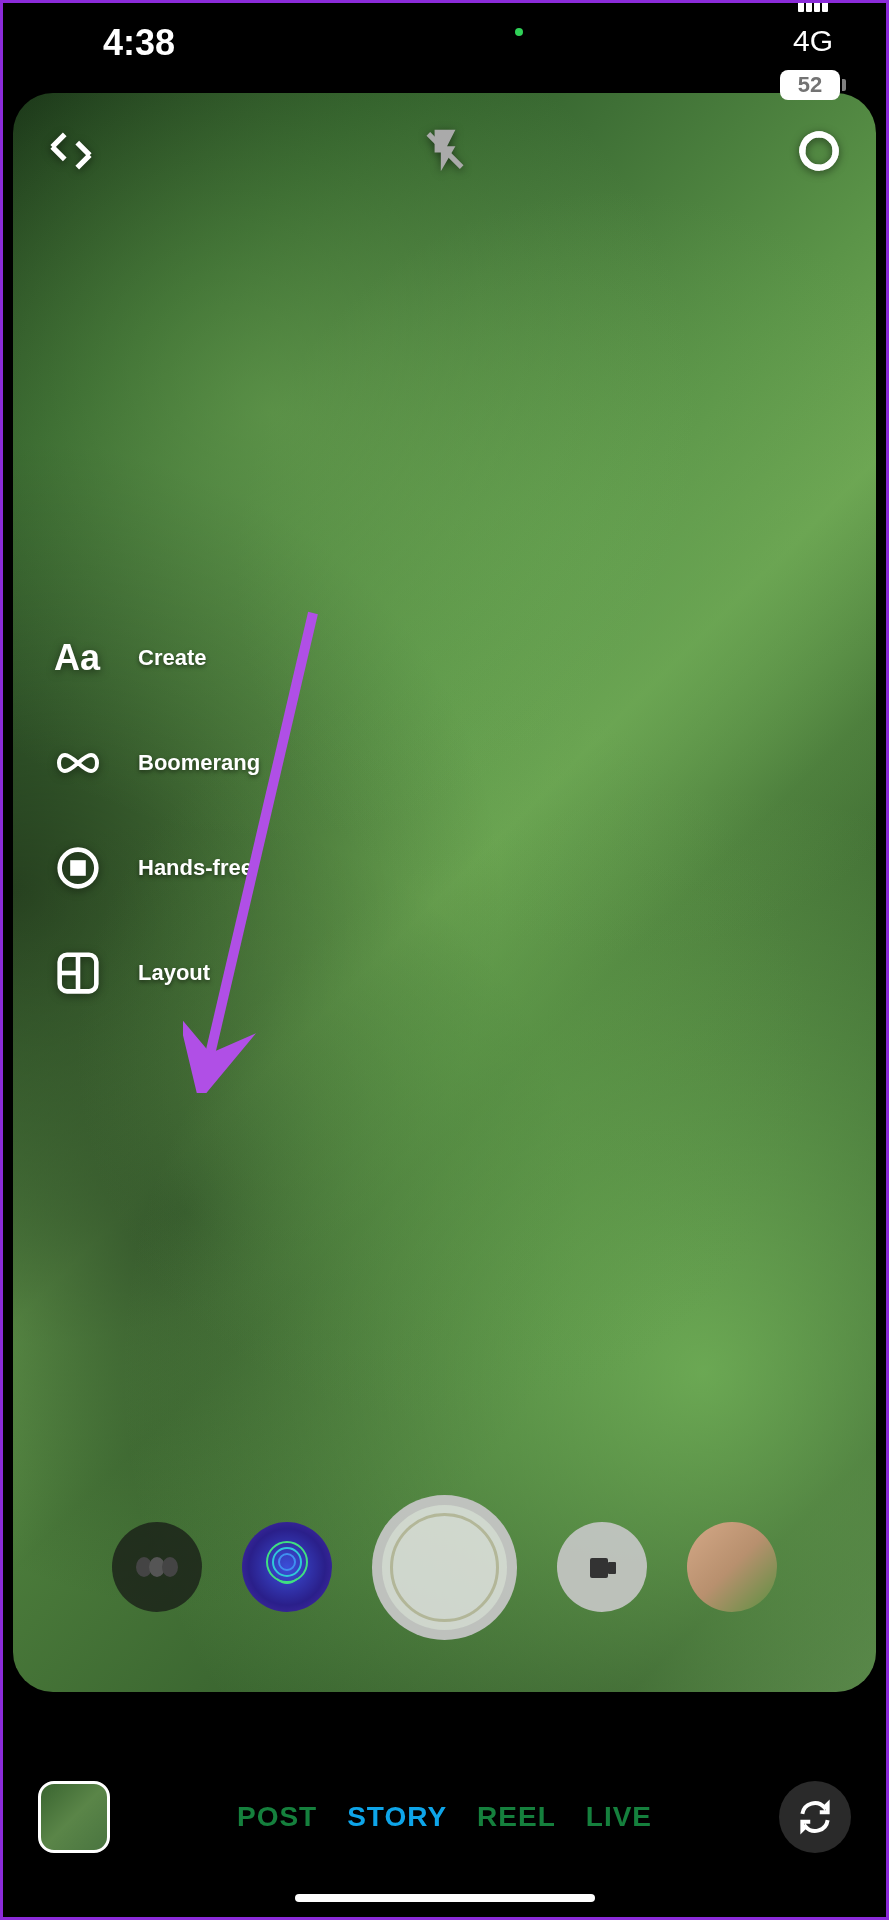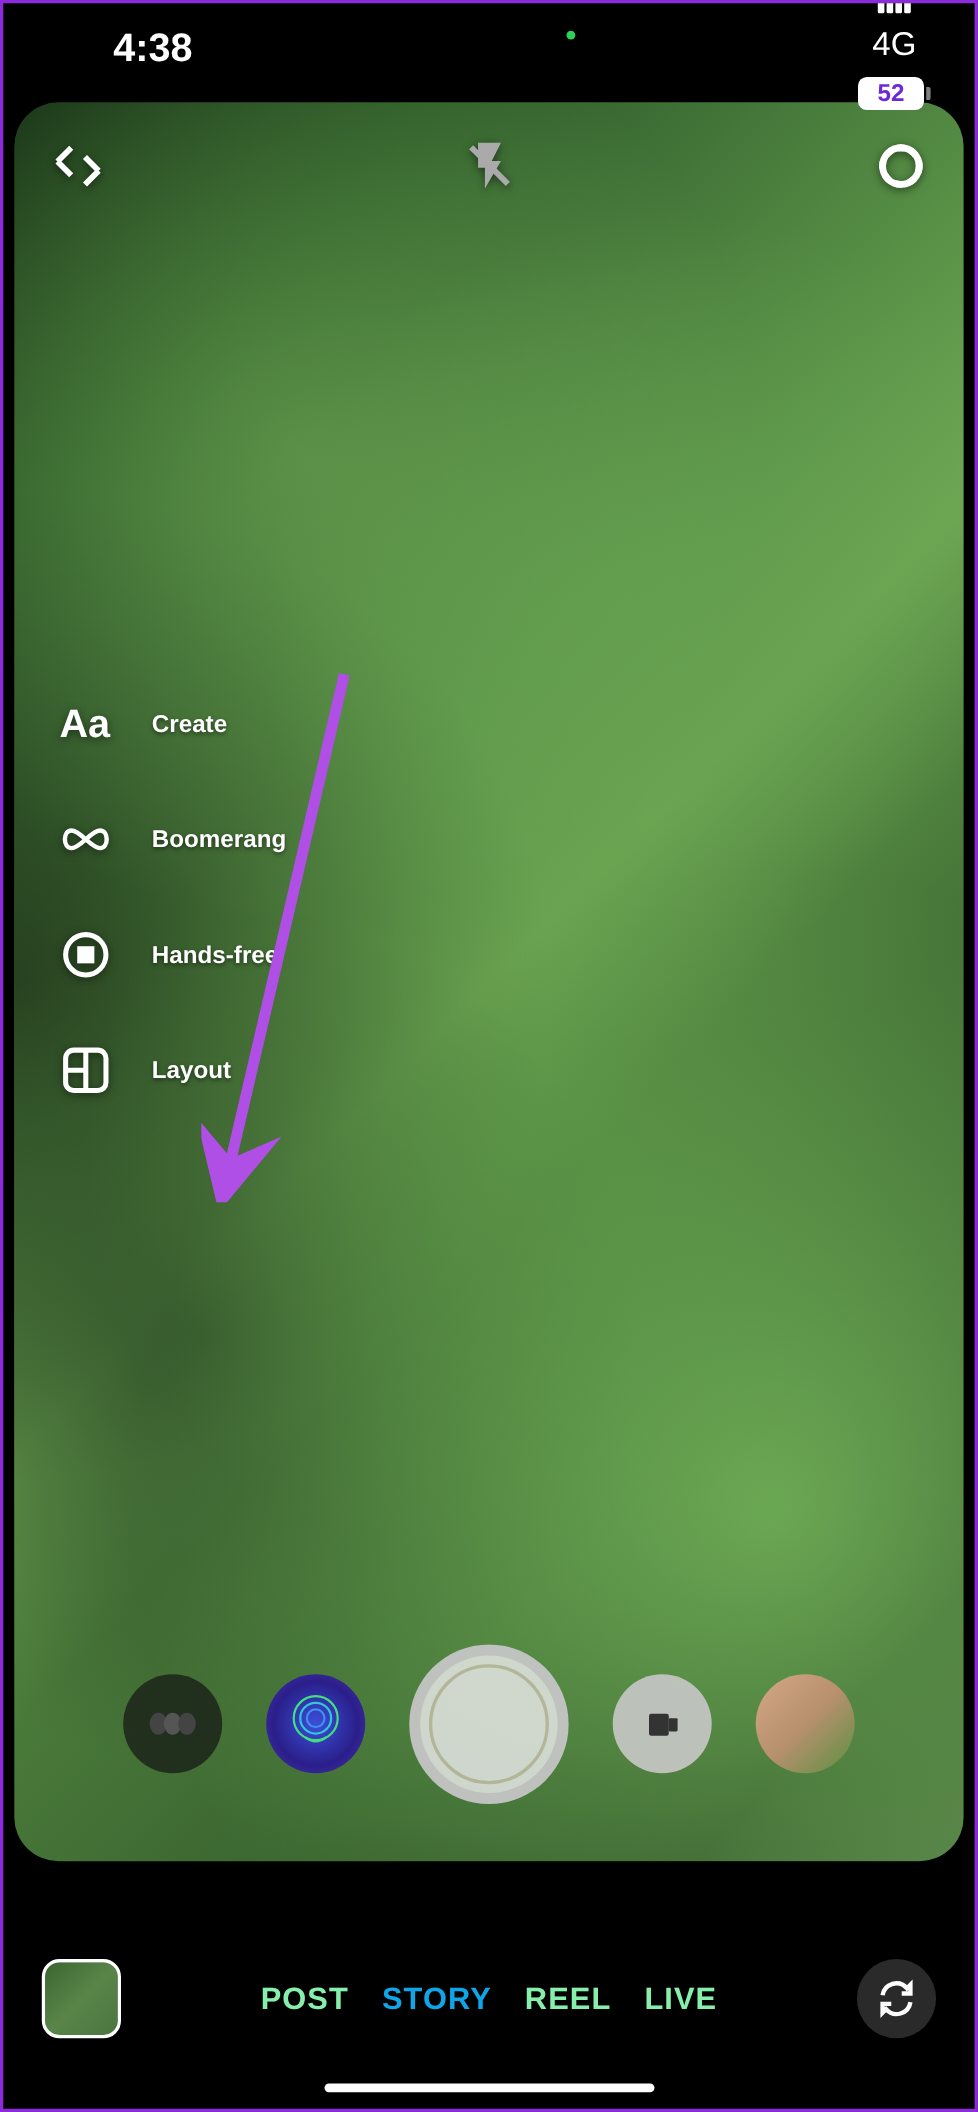--- a/index.html
+++ b/index.html
@@ -65,21 +65,21 @@
       align-items: center;
     }
     .battery-body {
       width: 60px;
       height: 30px;
       background: #fff;
       border-radius: 8px;
       display: flex;
       align-items: center;
       justify-content: center;
-      color: #6d28d9;
+      color: #737373;
       font-weight: 700;
       font-size: 22px;
     }
     .battery-tip {
       width: 4px;
       height: 12px;
       background: rgba(255,255,255,0.5);
       border-radius: 0 2px 2px 0;
       margin-left: 2px;
     }
@@ -255,21 +255,21 @@
       border: 3px solid #fff;
       background: linear-gradient(135deg, #3a6530 0%, #5a8548 50%, #4a7540 100%);
     }
     .tabs {
       display: flex;
       gap: 30px;
     }
     .tab {
       font-size: 28px;
       font-weight: 700;
-      color: #86efac;
+      color: #15803d;
       letter-spacing: 1px;
     }
     .tab.active {
       color: #0ea5e9;
     }
     .switch-camera {
       width: 72px;
       height: 72px;
       border-radius: 50%;
       background: #2a2a2a;

